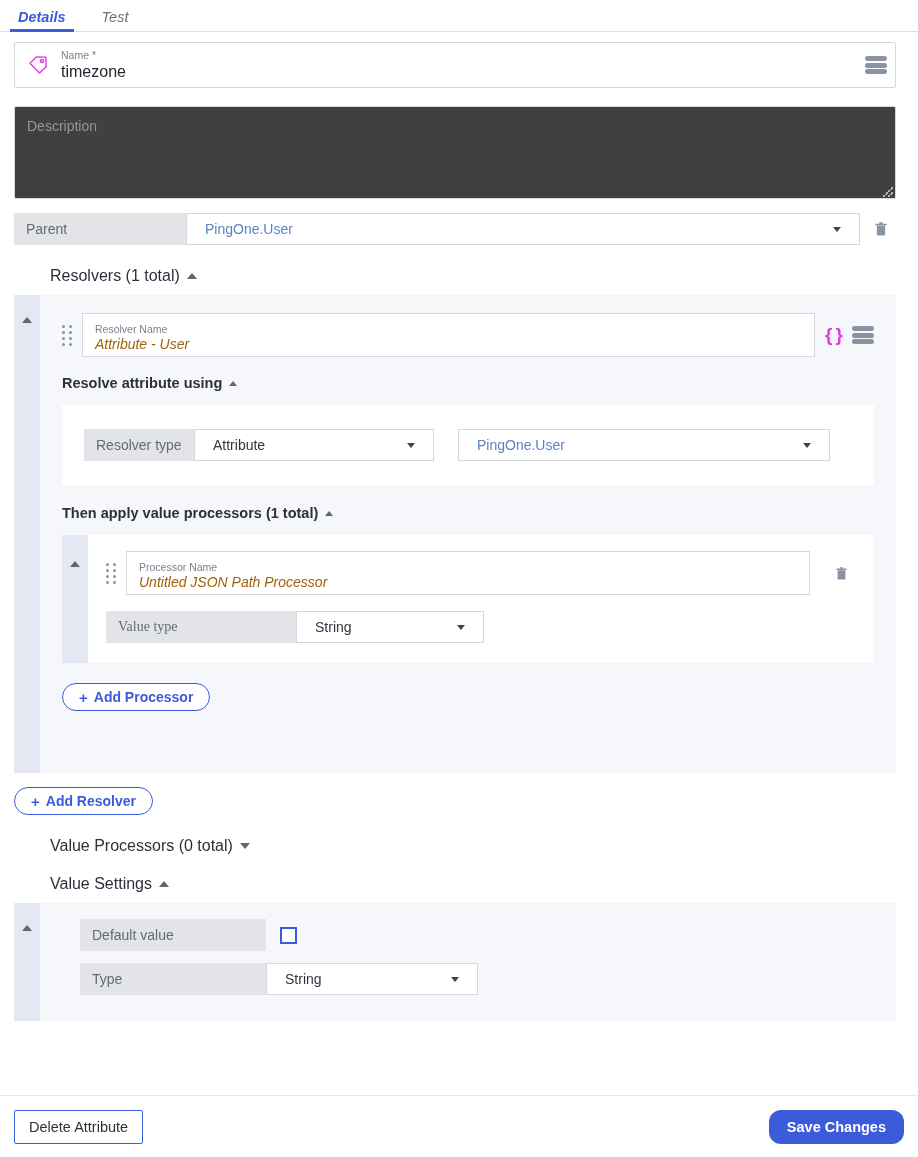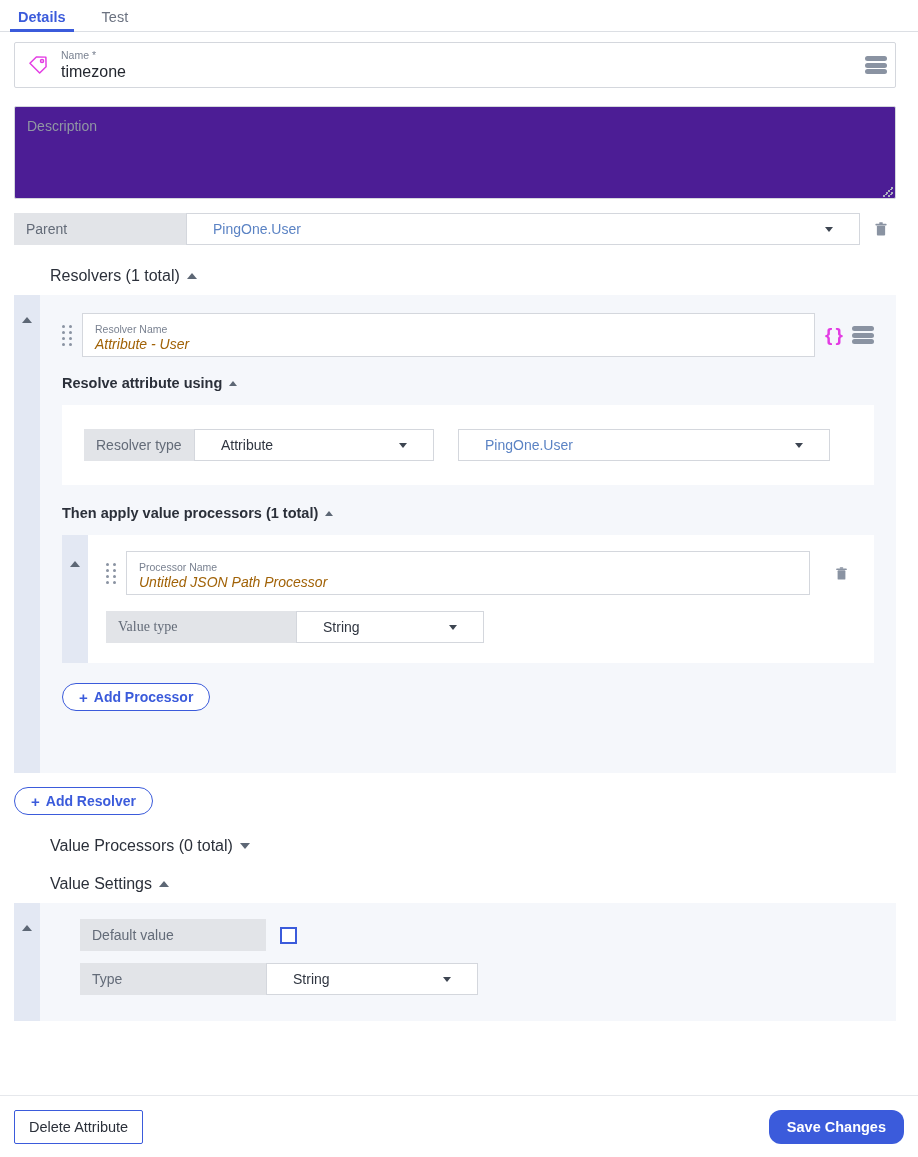--- a/index.html
+++ b/index.html
@@ -24,20 +24,21 @@
     padding-left: 14px;
     gap: 28px;
   }
   .tab {
     font-size: 14.5px;
     color: #6b7280;
     padding: 0 4px 7px 4px;
     cursor: pointer;
     position: relative;
     line-height: 1;
+    font-style: italic;
   }
   .tab.active { color: #3b5bdb; font-weight: 600; }
   .tab.active:after {
     content:"";
     position:absolute; left:-4px; right:-4px; bottom:-1px;
     height:3px; background:#3b5bdb;
   }
 
   
   .name-wrap { padding: 10px 22px 0 14px; }
@@ -61,21 +62,21 @@
   
   .desc-wrap { padding: 18px 22px 0 14px; }
   .desc-box {
     border: 1px solid #d4d7dd;
     border-radius: 2px;
     height: 93px;
     padding: 11px 12px;
     font-size: 14px;
     color: #9097a3;
     position: relative;
-    background: #4c1d95;
+    background: #404040;
   }
   .resize-grip {
     position: absolute; right: 2px; bottom: 1px;
     width: 10px; height: 10px;
     background:
       linear-gradient(135deg, transparent 45%, #aeb4bf 45%, #aeb4bf 55%, transparent 55%),
       linear-gradient(135deg, transparent 70%, #aeb4bf 70%, #aeb4bf 80%, transparent 80%);
   }
 
   
@@ -86,21 +87,21 @@
     font-size: 14px;
     display:flex; align-items:center;
     padding: 0 12px;
   }
   .parent-lbl { width: 172px; height: 32px; }
   .sel {
     border: 1px solid #d4d7dd;
     background: #fff;
     height: 32px;
     display: flex; align-items: center;
-    padding: 0 26px;
+    padding: 0 18px;
     font-size: 14px;
     color: #2f3540;
     position: relative;
     cursor: pointer;
   }
   .caret-dn {
     width:0;height:0;
     border-left:4px solid transparent;border-right:4px solid transparent;
     border-top:5px solid #3d4551;
   }

